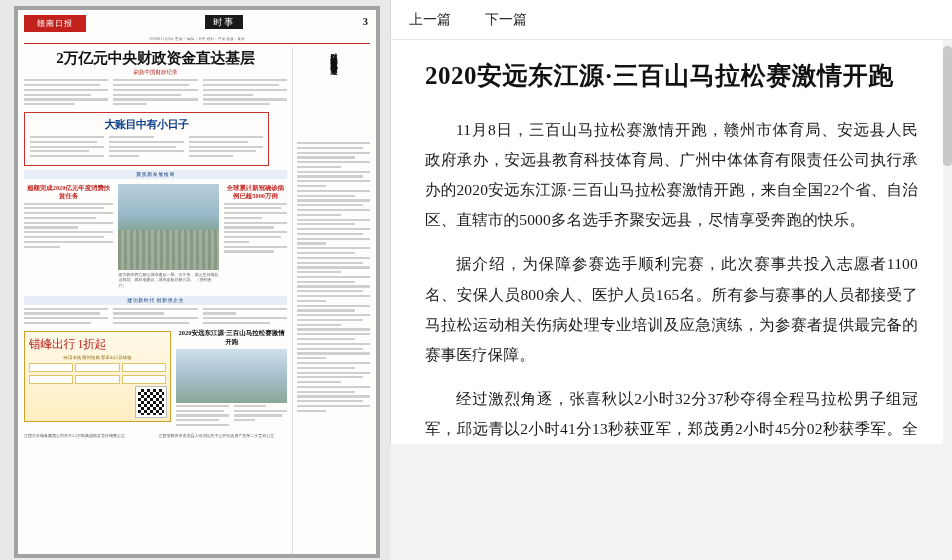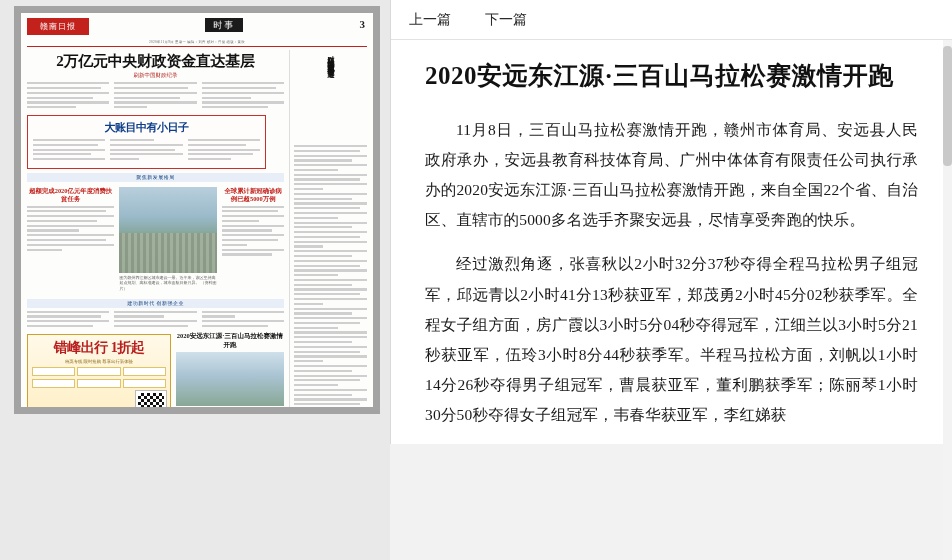--- a/index.html
+++ b/index.html
@@ -22,23 +22,23 @@
     width: 390px;
     height: 560px;
     background: #e9e9e9;
     position: relative;
     overflow: hidden;
     flex: 0 0 390px;
     padding: 6px 10px 6px 14px;
   }
   #paper {
     width: 366px;
-    height: 408px;
+    height: 552px;
     background: #fdfdfb;
-    border: 7px solid #a3a3a3;
+    border: 4px solid #a3a3a3;
     position: relative;
     overflow: hidden;
     font-family: "Liberation Serif", serif;
   }
   
   .np-masthead {
     display: flex;
     align-items: flex-start;
     justify-content: space-between;
     padding: 5px 6px 0 6px;
@@ -135,21 +135,21 @@
   }
   .np-caption { font-size: 4px; color: #666; margin: 1px 0 3px 0; line-height:1.4; }
 
   .np-ad {
     border: 1px solid #cfa12a;
     background: linear-gradient(180deg,#fff9e8,#ffeec2);
     padding: 4px;
     margin-top: 4px;
   }
   .np-ad-title {
-    font-size: 14px; color: #b81e1e; font-weight: bold; text-align: center;
+    font-size: 12px; color: #b81e1e; font-weight: normal; 
     letter-spacing: -.5px;
   }
   .np-ad-sub { font-size: 4.4px; color: #8a6b14; text-align:center; margin-top:2px;}
   .np-ad-grid { display:flex; gap:2px; margin-top:3px; }
   .np-ad-cell { flex:1; background:#fff; border:1px solid #e0c46a; height:9px;}
   .np-qr { width: 30px; height: 30px; background:
       repeating-conic-gradient(#111 0% 25%, #fff 0% 50%) 0 0/6px 6px;
       border: 2px solid #fff; outline:1px solid #bbb; }
   .np-bottom-note { font-size: 4px; color:#555; line-height:1.5; margin-top:3px;}
   .np-mini-head { font-size:6.5px; font-weight:bold; color:#111; text-align:center; margin:2px 0;}
@@ -453,20 +453,21 @@
     <div id="toolbar">
       <div class="tb-left">
         <span class="tb-link">上一篇</span>
         <span class="tb-link">下一篇</span>
       </div>
     </div>
 
     <div id="article">
       <h1 id="art-title">2020安远东江源·三百山马拉松赛激情开跑</h1>
       <p class="art-p">11月8日，三百山马拉松赛激情开跑，赣州市体育局、安远县人民政府承办，安远县教育科技体育局、广州中体体育有限责任公司执行承办的2020安远东江源·三百山马拉松赛激情开跑，来自全国22个省、自治区、直辖市的5000多名选手齐聚安远县，尽情享受奔跑的快乐。</p>
+      <p class="art-p">据介绍，为保障参赛选手顺利完赛，此次赛事共投入志愿者1100名、安保人员800余人、医护人员165名。所有参与赛事的人员都接受了马拉松运动相关伤病处理专业培训及应急演练，为参赛者提供最完备的赛事医疗保障。</p>
       <p class="art-p">经过激烈角逐，张喜秋以2小时32分37秒夺得全程马拉松男子组冠军，邱远青以2小时41分13秒获亚军，郑茂勇2小时45分02秒获季军。全程女子组方面，房广霞以3小时5分04秒夺得冠军，江细兰以3小时5分21秒获亚军，伍玲3小时8分44秒获季军。半程马拉松方面，刘帆以1小时14分26秒夺得男子组冠军，曹晨获亚军，董利鹏获季军；陈丽琴1小时30分50秒夺得女子组冠军，韦春华获亚军，李红娣获</p>
     </div>
 
     <div id="scrollbar"></div>
     <div id="scrollthumb"></div>
   </div>
 
 </div>
 
 </body></html>

